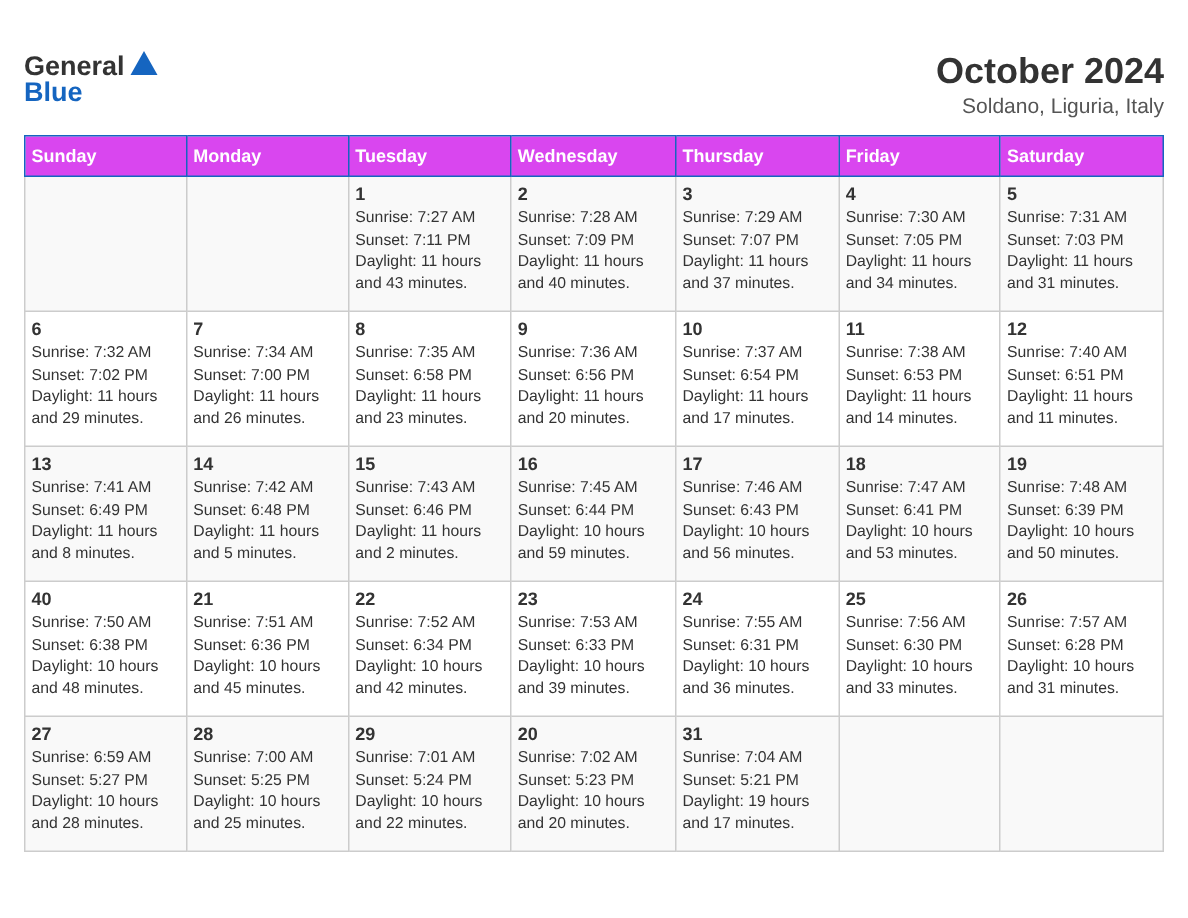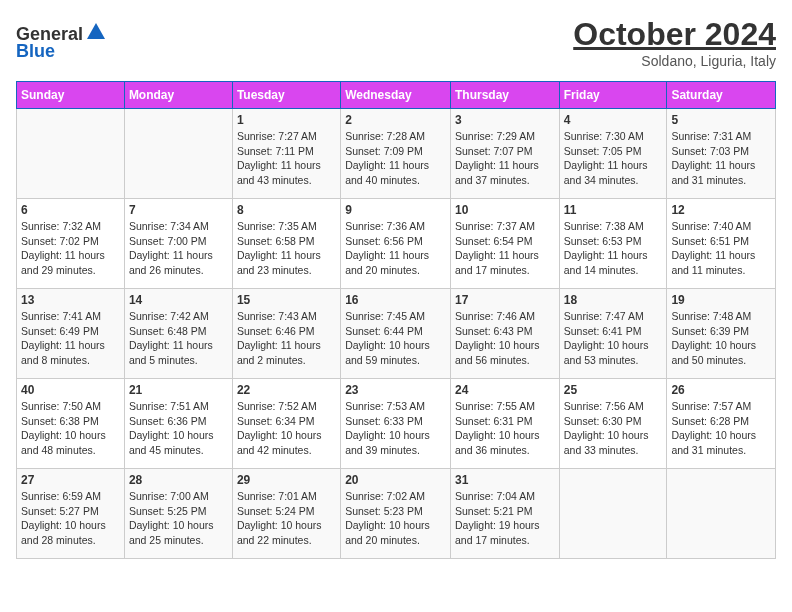--- a/index.html
+++ b/index.html
@@ -6,40 +6,40 @@
     body {
       font-family: Arial, sans-serif;
       background: #fff;
       width: 792px;
       min-height: 612px;
       padding: 16px;
     }
     .header {
       display: flex;
       justify-content: space-between;
-      align-items: center;
+      align-items: flex-start;
       margin-bottom: 12px;
+      margin-top: 18px;
     }
     .logo {
       display: flex;
       flex-direction: column;
       align-items: flex-start;
     }
     .logo-row {
       display: flex;
       align-items: center;
     }
     .title-block {
       text-align: right;
     }
     .month-title {
-      font-size: 32px;
+      font-size: 24px;
       font-weight: bold;
       color: #333;
-      text-decoration: underline;
     }
     .subtitle {
       font-size: 14px;
       color: #555;
     }
     table {
       width: 100%;
       border-collapse: collapse;
       font-size: 11px;
     }

